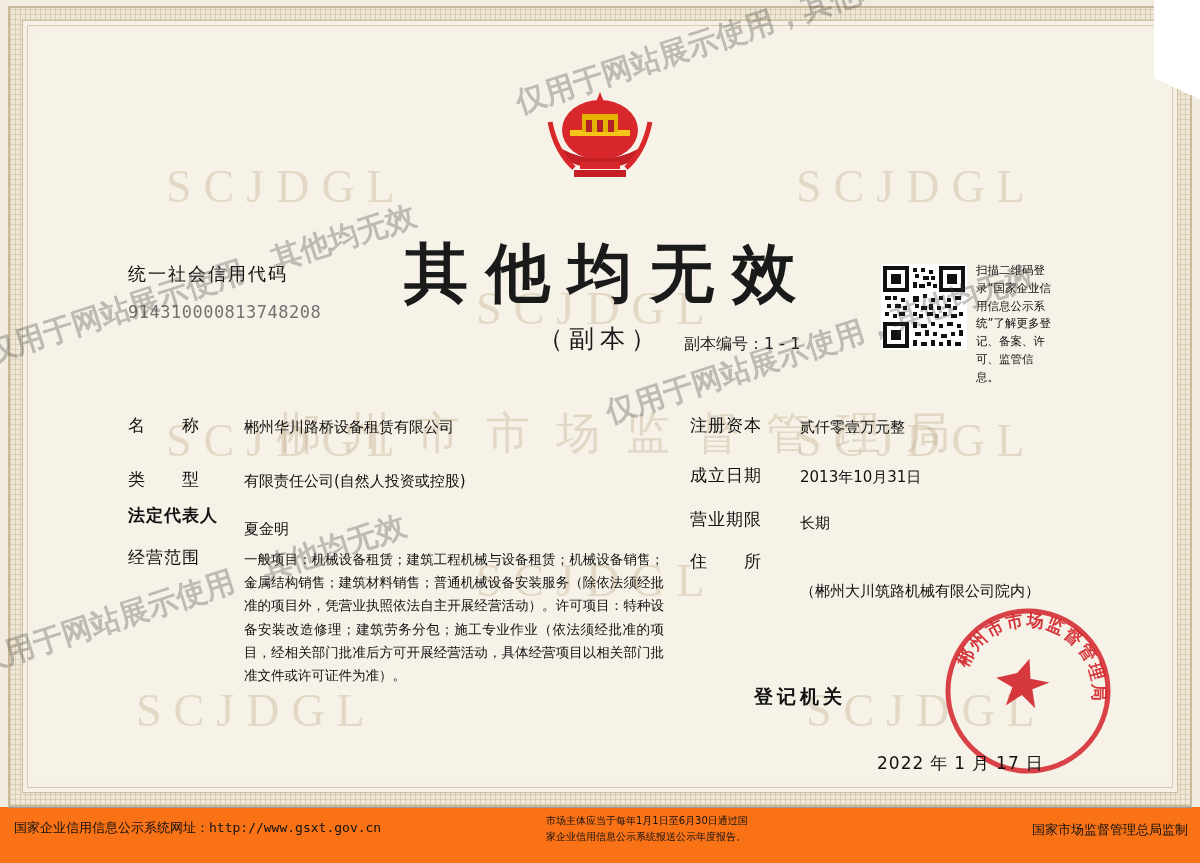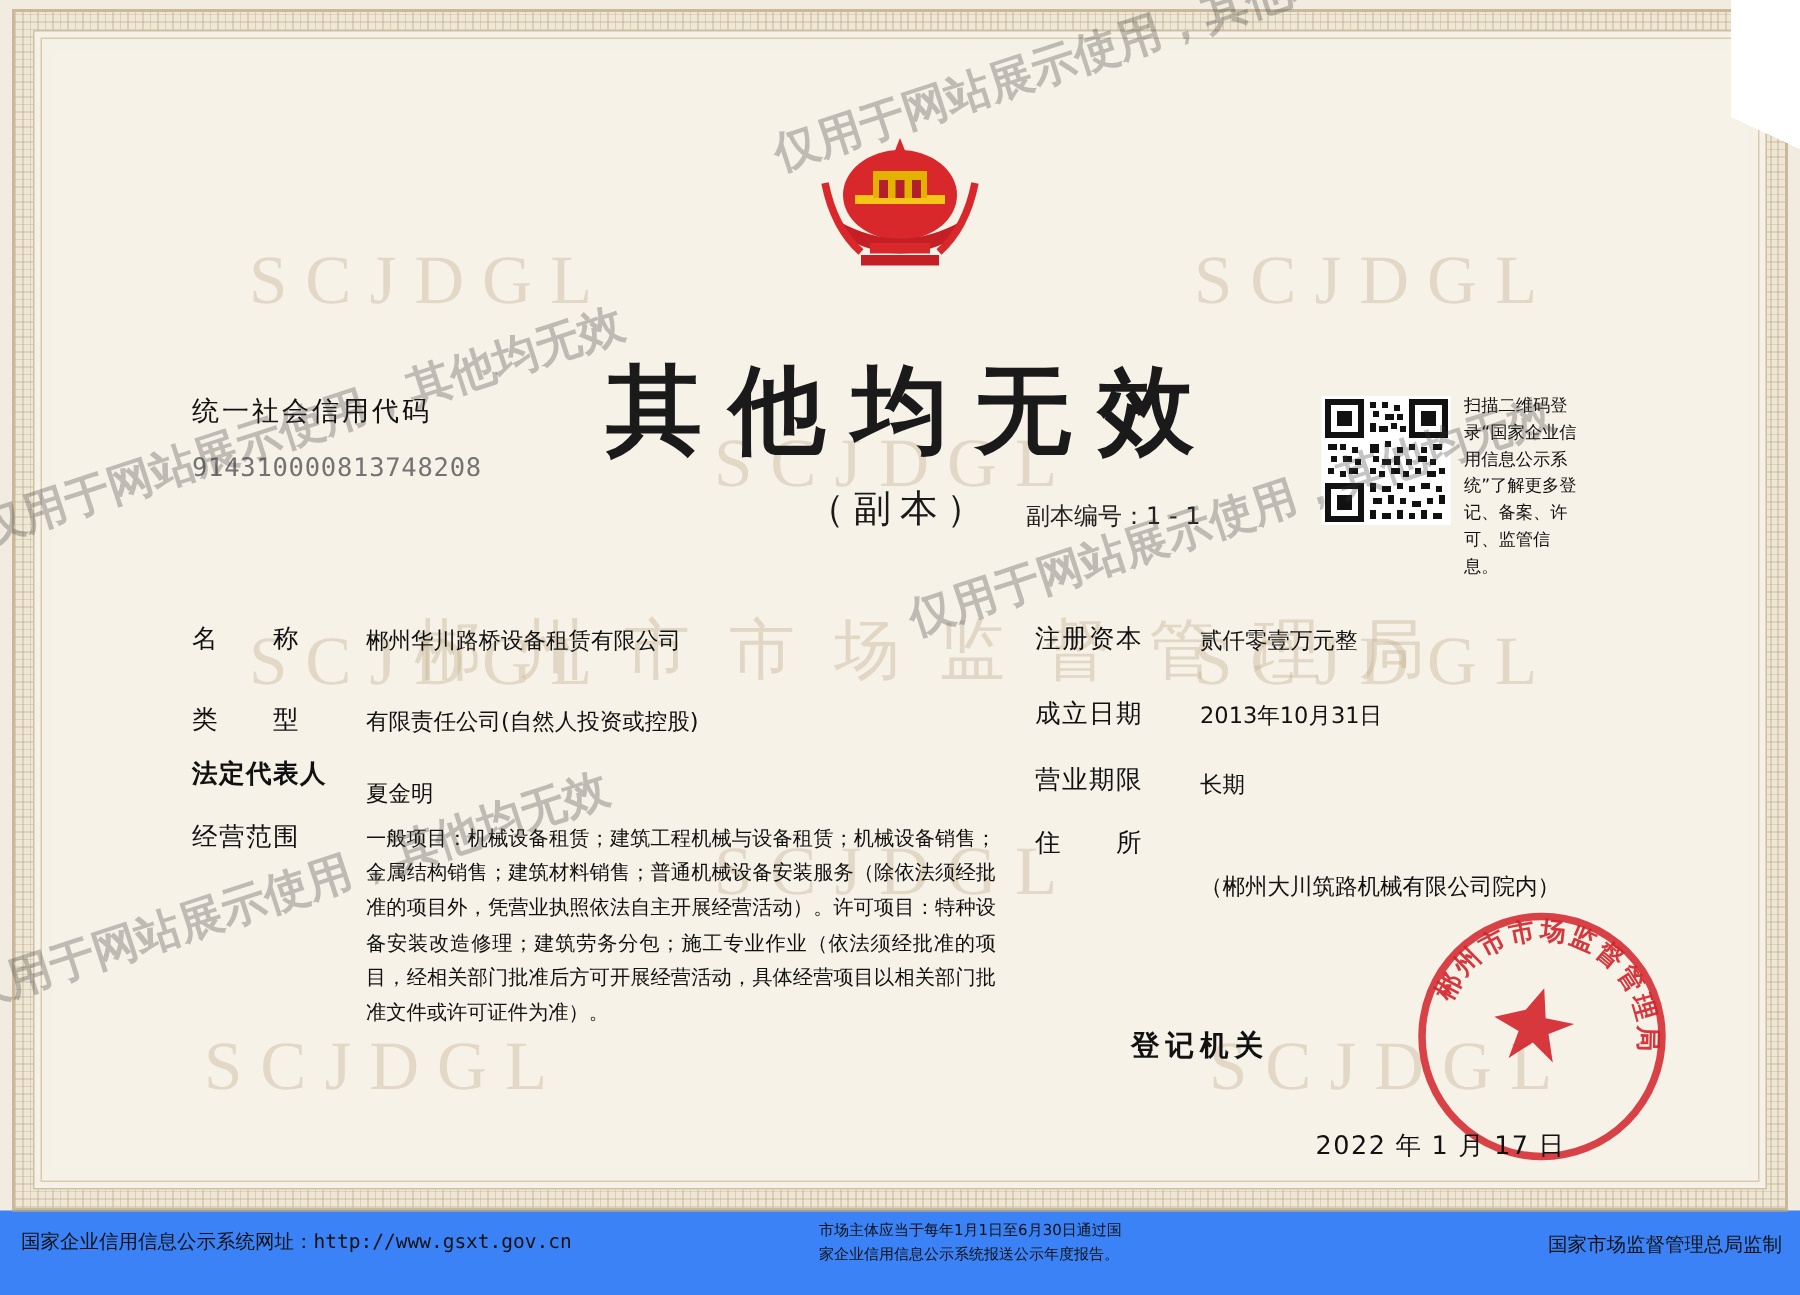--- a/index.html
+++ b/index.html
@@ -96,21 +96,21 @@
   }
   .date-line{
     position:absolute;left:838px;top:718px;
     font-family:"DejaVu Sans", sans-serif;font-size:17px;color:#111;letter-spacing:1px;
   }
   .date-line span{margin:0 3px;}
   
   .seal{position:absolute;left:905px;top:570px;width:175px;height:175px;}
   
   .footer{
-    position:absolute;left:0;right:0;bottom:0;height:56px;background:#3b82f6;
+    position:absolute;left:0;right:0;bottom:0;height:56px;background:#f97316;
   }
   .footer-rule{position:absolute;left:8px;right:8px;top:0;height:1px;background:#9a9a9a;}
   .foot-left{
     position:absolute;left:14px;top:12px;
     font-family:"DejaVu Sans", sans-serif;font-size:13px;color:#111;
   }
   .foot-left .url{font-family:"DejaVu Sans Mono", monospace;font-size:13px;}
   .foot-center{
     position:absolute;left:546px;top:6px;width:300px;
     font-family:"DejaVu Sans", sans-serif;font-size:10px;line-height:1.6;color:#111;

